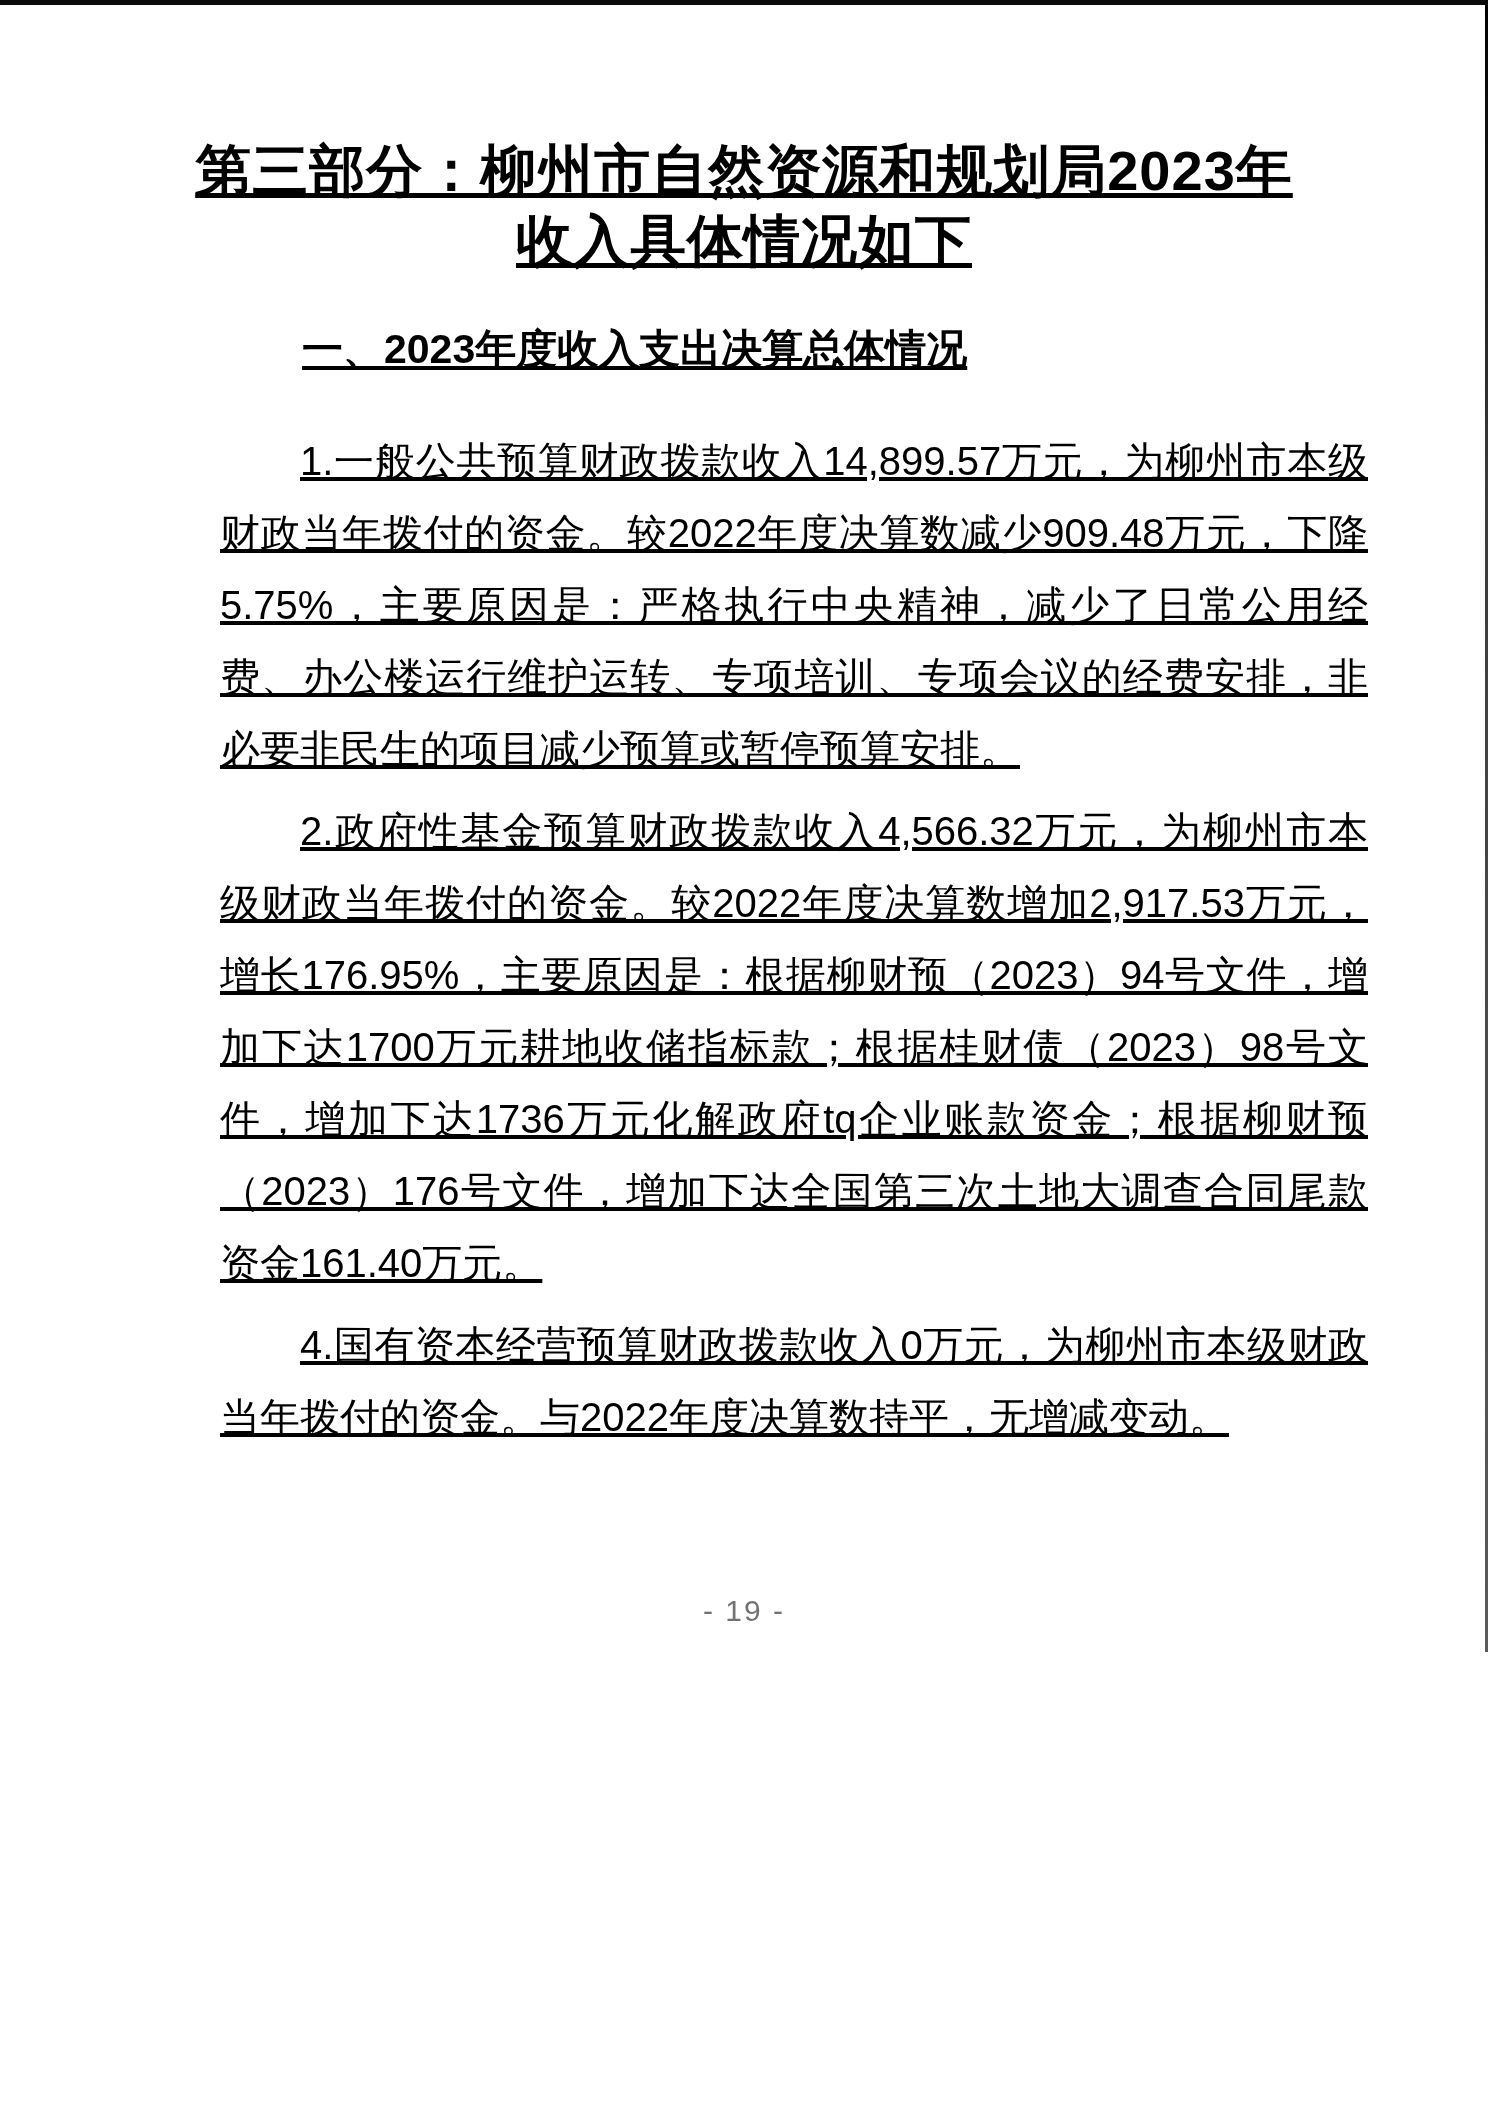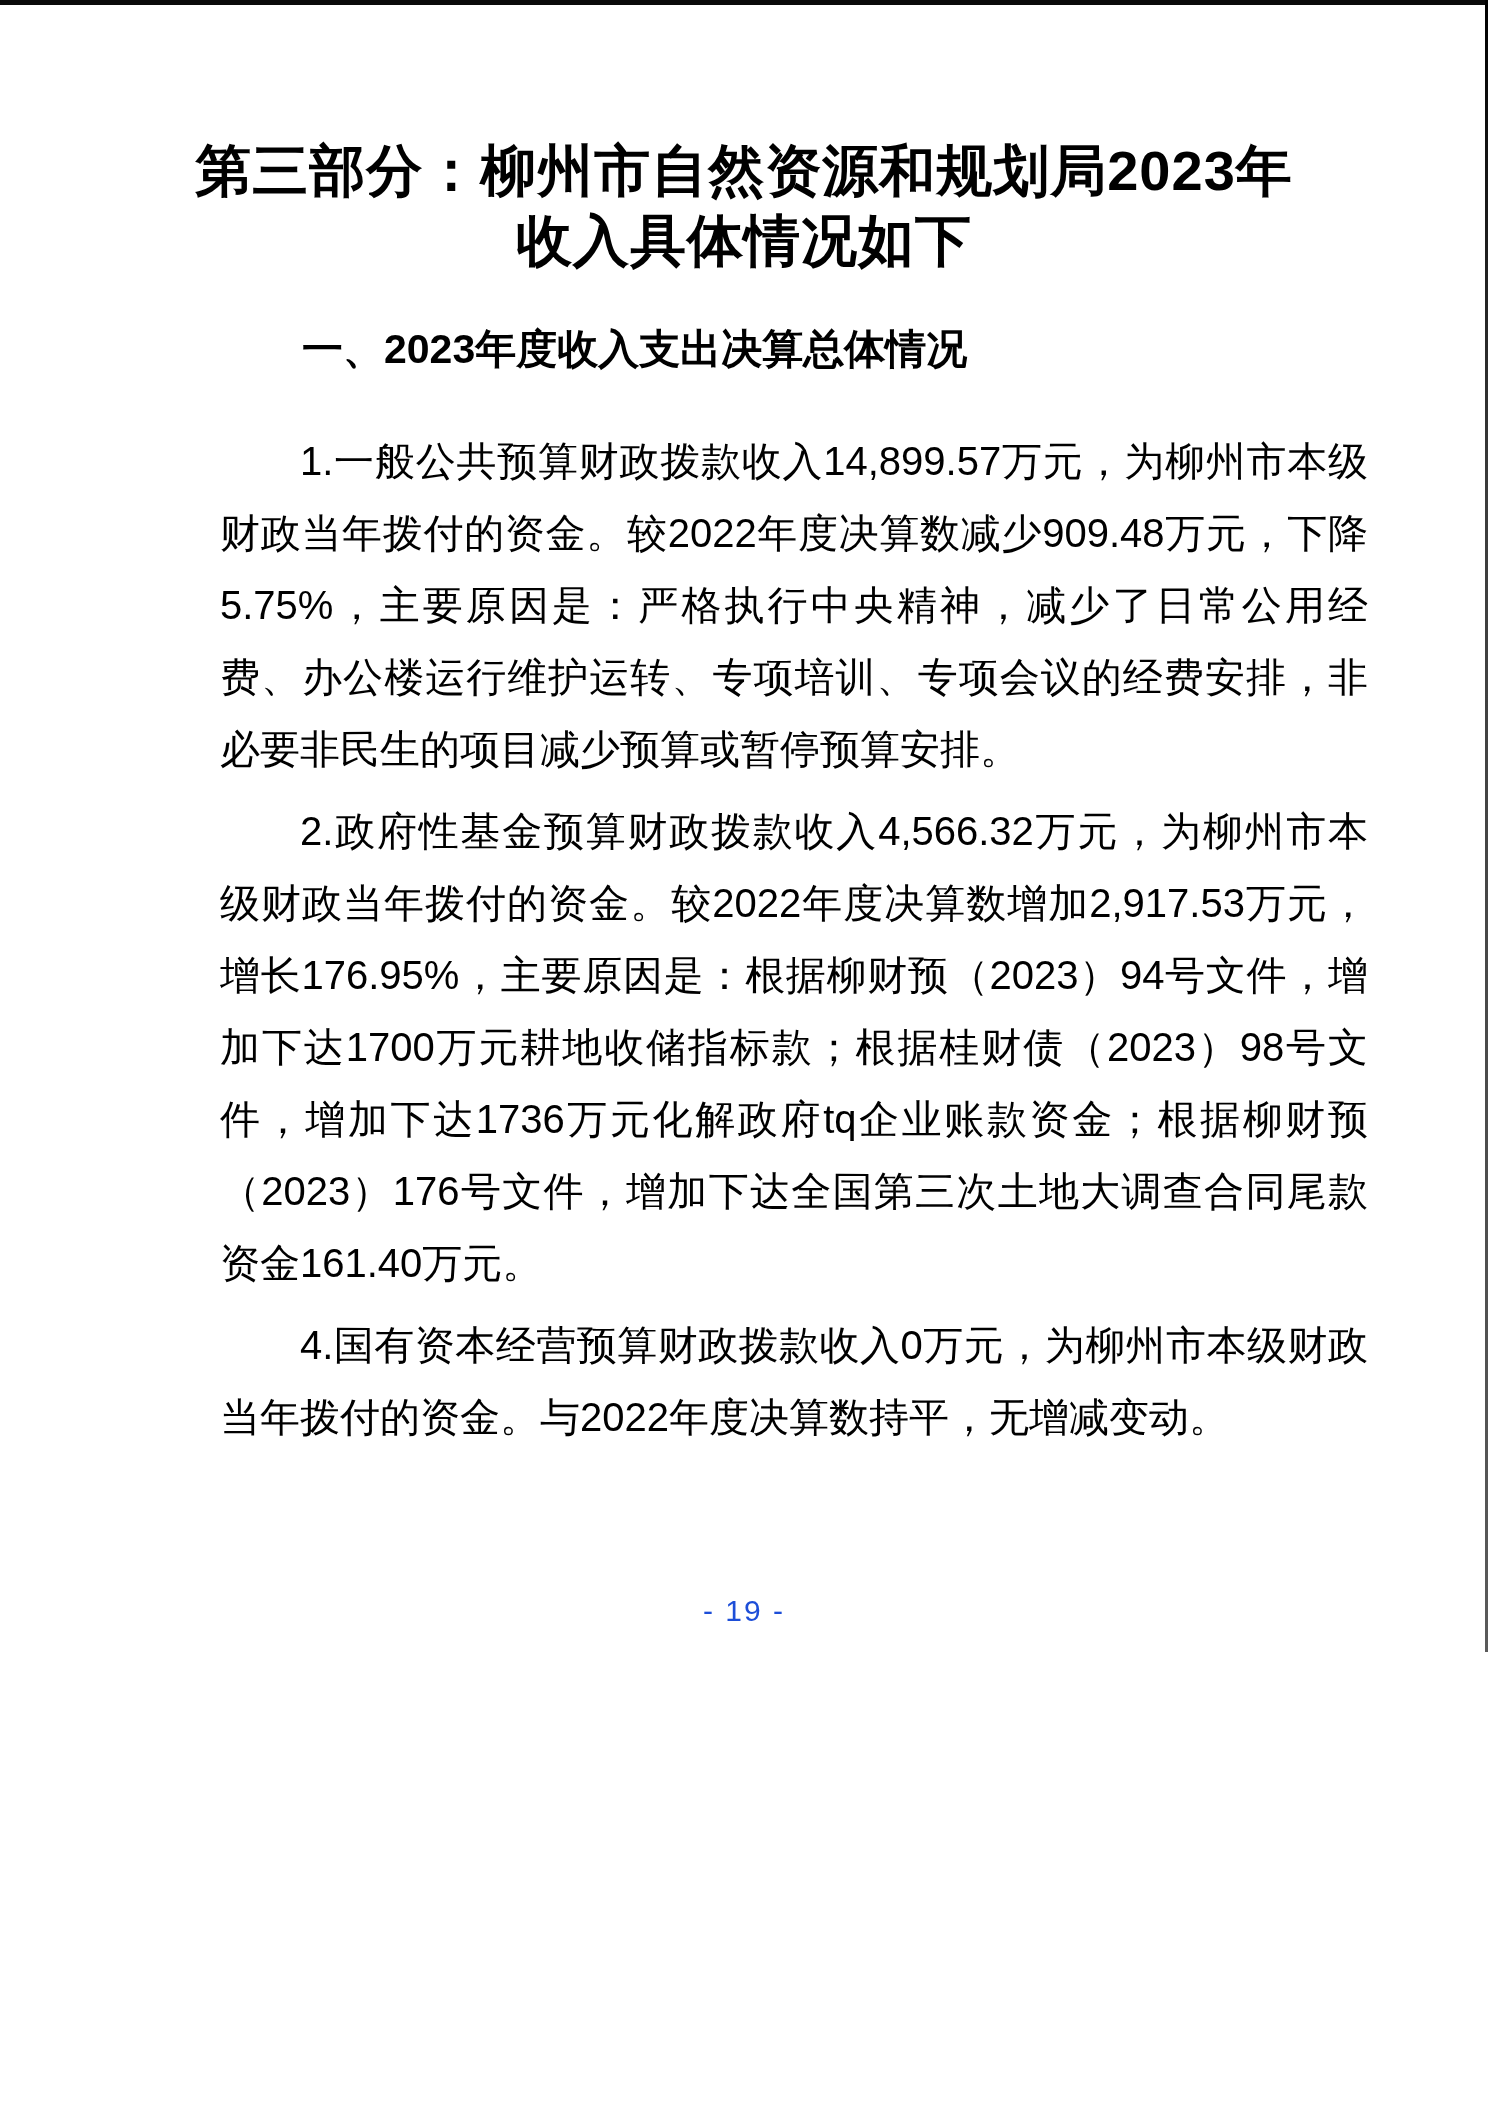--- a/index.html
+++ b/index.html
@@ -9,20 +9,21 @@
   }
   .page {
     position: relative;
     width: 1488px;
     height: 1652px;
     margin: 0 auto;
     background: #ffffff;
     color: #000000;
     font-family: "Liberation Sans", sans-serif;
     overflow: hidden;
+    text-decoration: underline;
   }
   
   .scan-top-bar {
     position: absolute;
     top: 0; left: 0;
     width: 100%; height: 5px;
     background: #0a0a0a;
     z-index: 5;
   }
   .scan-right-line {
@@ -60,21 +61,21 @@
     text-align: justify;
     text-indent: 2em;
   }
   .page-number {
     position: absolute;
     left: 0; right: 0;
     bottom: 24px;
     text-align: center;
     font-size: 30px;
     letter-spacing: 2px;
-    color: #1d4ed8;
+    color: #737373;
   }
 </style>
 </head>
 <body>
 
 <div class="page">
 
   <div class="scan-top-bar"></div>
   <div class="scan-right-line"></div>
 

